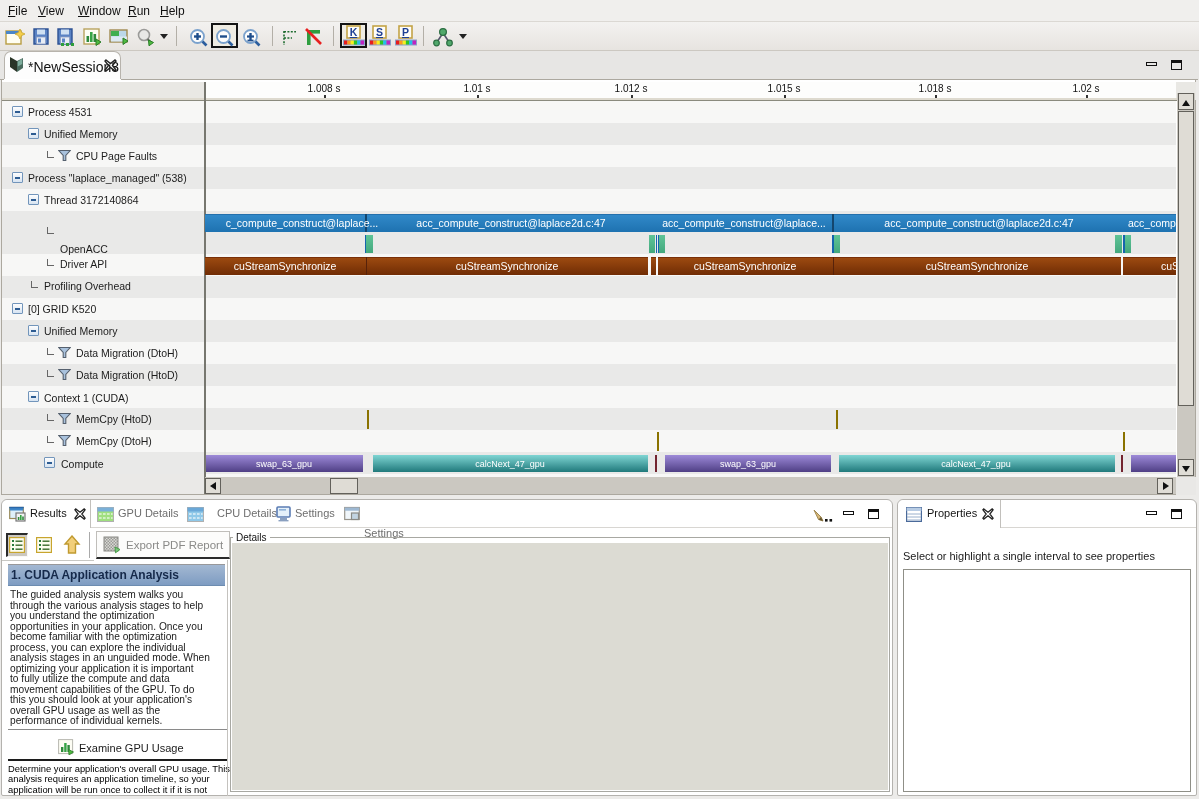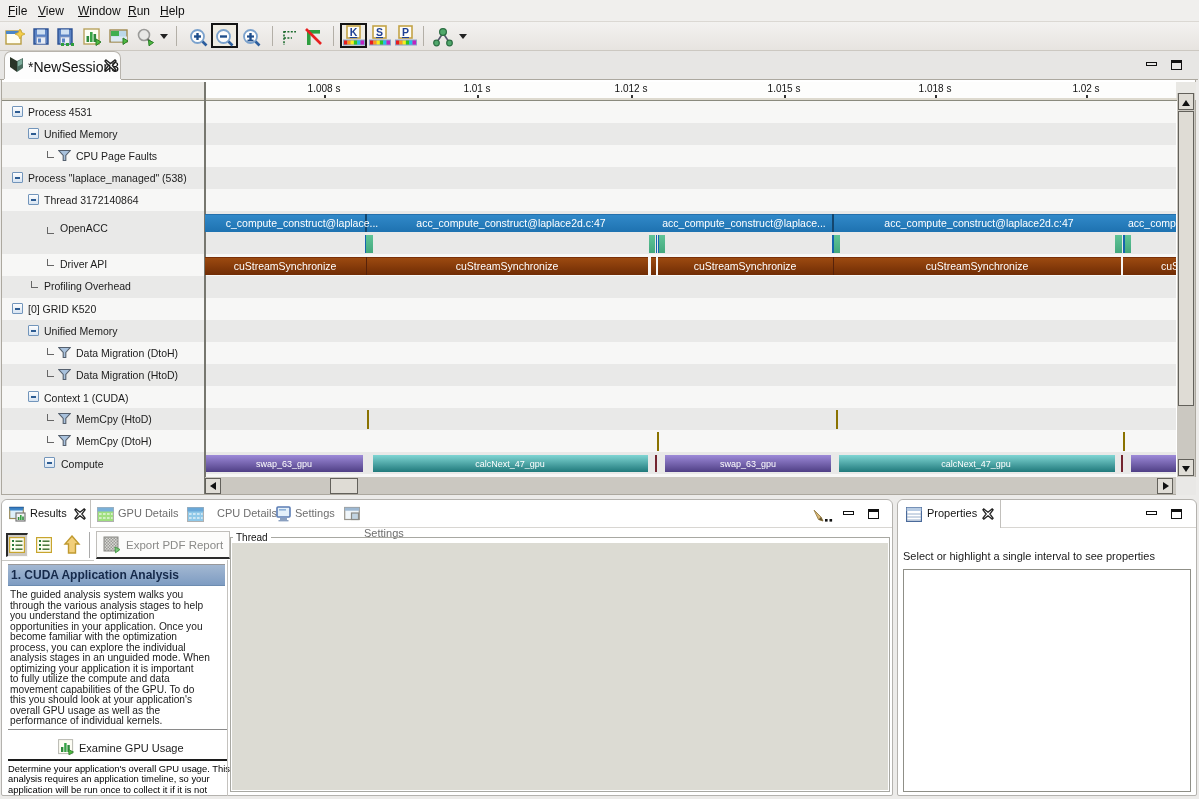--- a/index.html
+++ b/index.html
@@ -214,21 +214,21 @@
 <div class="lsh" style="left:47px;top:151px"></div>
 <svg class="abs" style="left:58px;top:149px" width="13" height="13" viewBox="0 0 13 13">
     <path d="M0.8 1.5 H12.2 L7.8 6.5 V11.5 H5.2 V6.5 Z" fill="#a9c2dd" stroke="#55606e" stroke-width="1.1"></path>
   </svg>
 <div class="lbl" style="left:76px;top:150px">CPU Page Faults</div>
 <div class="minus-box" style="left:12px;top:172px"></div>
 <div class="lbl" style="left:28px;top:172px">Process "laplace_managed" (538)</div>
 <div class="minus-box" style="left:28px;top:194px"></div>
 <div class="lbl" style="left:44px;top:194px">Thread 3172140864</div>
 <div class="lsh" style="left:47px;top:227px"></div>
-<div class="lbl" style="left:60px;top:222px">OpenACC</div>
+<div class="lbl" style="left:60px;top:243px">OpenACC</div>
 <div class="lsh" style="left:47px;top:259px"></div>
 <div class="lbl" style="left:60px;top:258px">Driver API</div>
 <div class="lsh" style="left:31px;top:281px"></div>
 <div class="lbl" style="left:44px;top:280px">Profiling Overhead</div>
 <div class="minus-box" style="left:12px;top:303px"></div>
 <div class="lbl" style="left:28px;top:303px">[0] GRID K520</div>
 <div class="minus-box" style="left:28px;top:325px"></div>
 <div class="lbl" style="left:44px;top:325px">Unified Memory</div>
 <div class="lsh" style="left:47px;top:348px"></div>
 <svg class="abs" style="left:58px;top:346px" width="13" height="13" viewBox="0 0 13 13">
@@ -449,21 +449,21 @@
 <rect x="3" y="8" width="2.4" height="5" fill="#2f8a3c"></rect>
     <rect x="6.2" y="4" width="2.4" height="9" fill="#37a546"></rect>
     <rect x="9.4" y="6" width="2.4" height="7" fill="#2f8a3c"></rect>
 <path d="M10.5 10.5 L15.5 13 L11 16 Z" fill="#4fba3f" stroke="#2a7d28" stroke-width="0.8"></path>
 </svg>
 <div class="abs" style="left:79px;top:742px;font-size:11px;color:#1a1a1a">Examine GPU Usage</div>
 <div class="abs" style="left:8px;top:759px;width:219px;height:2px;background:#1c1c1c"></div>
 <div class="abs" style="left:8px;top:764px;font-size:9.4px;line-height:10.3px;color:#000;white-space:nowrap">Determine your application's overall GPU usage. This<br>analysis requires an application timeline, so your<br>application will be run once to collect it if it is not</div>
 <div class="abs" style="left:227px;top:560px;width:1px;height:236px;background:#c4c2be"></div>
 <div class="abs" style="left:230px;top:537px;width:660px;height:255px;border:1px solid #a8a8a2"></div>
-<div class="abs" style="left:233px;top:532px;font-size:10px;color:#111;background:#fff;padding:0 3px">Thread</div>
+<div class="abs" style="left:233px;top:532px;font-size:10px;color:#111;background:#fff;padding:0 3px">Details</div>
 <div class="abs" style="left:232px;top:543px;width:656px;height:247px;background:#dcdbd3"></div>
 <div class="panel" style="left:897px;top:499px;width:300px;height:297px"></div>
 <div class="abs" style="left:898px;top:527px;width:298px;height:1px;background:#d8d6d2"></div>
 <div class="vtab-act" style="left:898px;top:500px;width:103px"></div>
 <svg class="abs" style="left:906px;top:507px" width="16" height="15" viewBox="0 0 16 15">
 <rect x="0.6" y="0.6" width="14.8" height="13.8" fill="#fff" stroke="#4a6a9a" stroke-width="1.2"></rect>
 <rect x="0.6" y="0.6" width="14.8" height="3.4" fill="#b8cce4"></rect>
 <g stroke="#9ab0cc" stroke-width="1">
       <line x1="1" y1="7" x2="15" y2="7"></line>
       <line x1="1" y1="10" x2="15" y2="10"></line>

